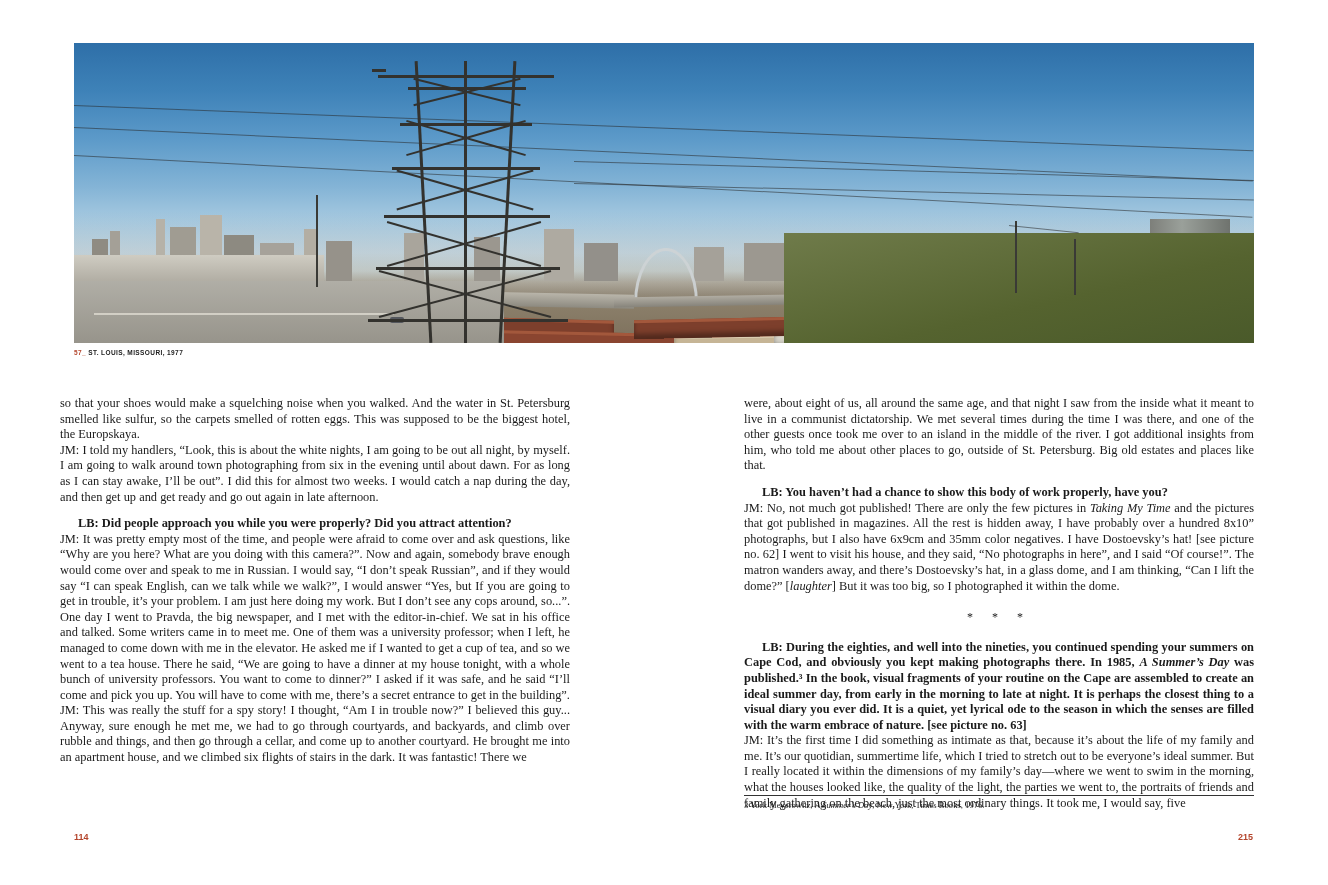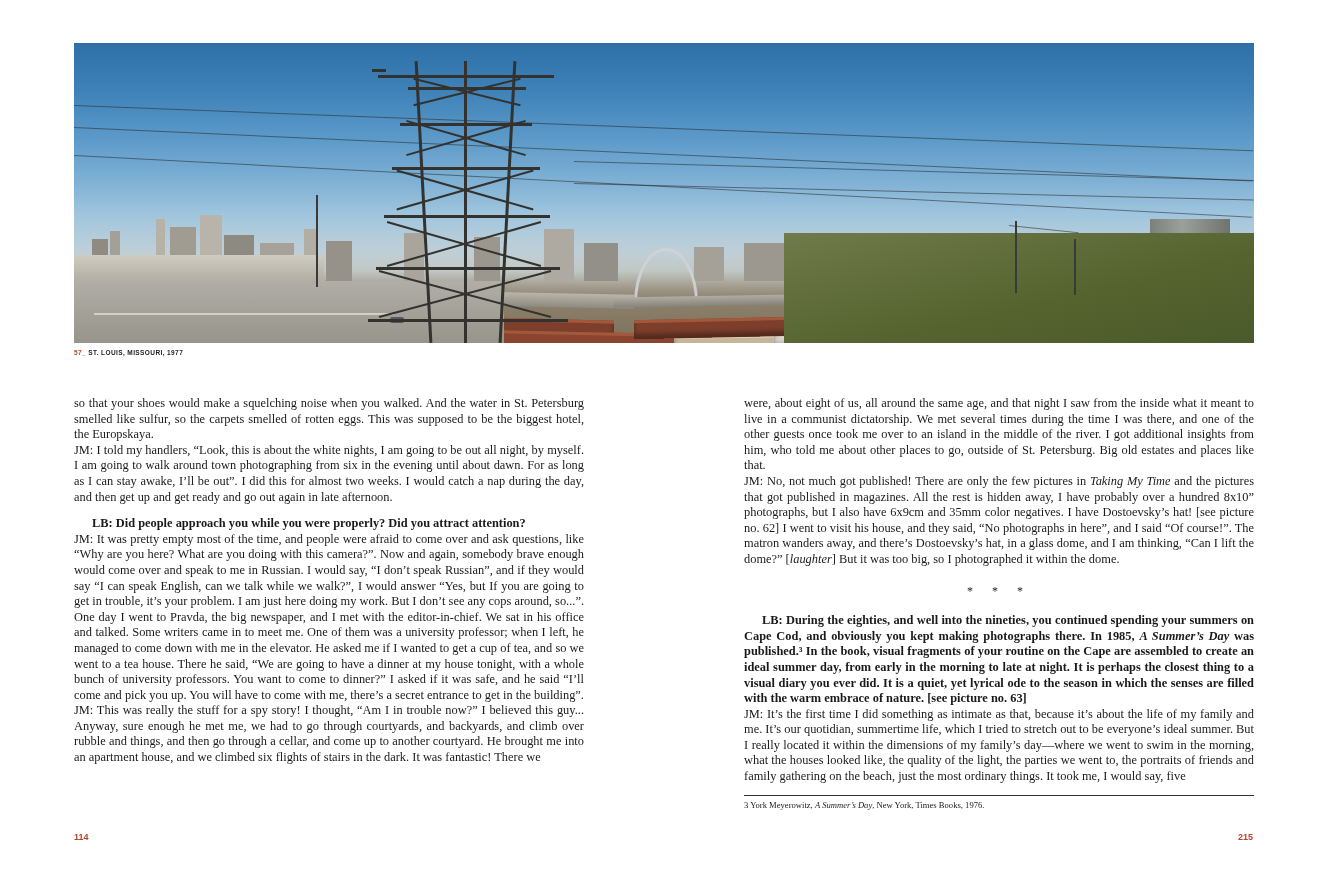--- a/index.html
+++ b/index.html
@@ -200,21 +200,21 @@
   
   .col {
     position: absolute;
     top: 396px;
     width: 510px;
     font-size: 12.4px;
     line-height: 15.6px;
     text-align: justify;
     hyphens: auto;
   }
-  .col-left  { left: 74px; }
+  .col-left  { left: 60px; }
   .col-right { left: 744px; }
 
   .col p { margin: 0; }
   .col p.indent { text-indent: 0; margin-top: 11px; }
   .col p.indent .q { font-weight: bold; margin-left: 18px; }
   .col em { font-style: italic; }
 
   .divider {
     text-align: center;
     letter-spacing: 8px;
@@ -342,20 +342,21 @@
   <p>so that your shoes would make a squelching noise when you walked. And the water in St. Petersburg smelled like sulfur, so the carpets smelled of rotten eggs. This was supposed to be the biggest hotel, the Europskaya.</p>
   <p>JM: I told my handlers, “Look, this is about the white nights, I am going to be out all night, by myself. I am going to walk around town photographing from six in the evening until about dawn. For as long as I can stay awake, I’ll be out”. I did this for almost two weeks. I would catch a nap during the day, and then get up and get ready and go out again in late afternoon.</p>
   <p class="indent"><span class="q">LB: Did people approach you while you were properly? Did you attract attention?</span></p>
   <p>JM: It was pretty empty most of the time, and people were afraid to come over and ask questions, like “Why are you here? What are you doing with this camera?”. Now and again, somebody brave enough would come over and speak to me in Russian. I would say, “I don’t speak Russian”, and if they would say “I can speak English, can we talk while we walk?”, I would answer “Yes, but If you are going to get in trouble, it’s your problem. I am just here doing my work. But I don’t see any cops around, so...”. One day I went to Pravda, the big newspaper, and I met with the editor-in-chief. We sat in his office and talked. Some writers came in to meet me. One of them was a university professor; when I left, he managed to come down with me in the elevator. He asked me if I wanted to get a cup of tea, and so we went to a tea house. There he said, “We are going to have a dinner at my house tonight, with a whole bunch of university professors. You want to come to dinner?” I asked if it was safe, and he said “I’ll come and pick you up. You will have to come with me, there’s a secret entrance to get in the building”.</p>
   <p>JM: This was really the stuff for a spy story! I thought, “Am I in trouble now?” I believed this guy... Anyway, sure enough he met me, we had to go through courtyards, and backyards, and climb over rubble and things, and then go through a cellar, and come up to another courtyard. He brought me into an apartment house, and we climbed six flights of stairs in the dark. It was fantastic! There we</p>
 </div>
 
 <div class="col col-right">
   <p>were, about eight of us, all around the same age, and that night I saw from the inside what it meant to live in a communist dictatorship. We met several times during the time I was there, and one of the other guests once took me over to an island in the middle of the river. I got additional insights from him, who told me about other places to go, outside of St. Petersburg. Big old estates and places like that.</p>
 
+  <p class="indent"><span class="q">LB: You haven’t had a chance to show this body of work properly, have you?</span></p>
 
   <p><span>JM: No, not much got published! There are only the few pictures in </span><em>Taking My Time</em><span> and the pictures that got published in magazines. All the rest is hidden away, I have probably over a hundred 8x10” photographs, but I also have 6x9cm and 35mm color negatives. I have Dostoevsky’s hat! [see picture no. 62] I went to visit his house, and they said, “No photographs in here”, and I said “Of course!”. The matron wanders away, and there’s Dostoevsky’s hat, in a glass dome, and I am thinking, “Can I lift the dome?” [</span><em>laughter</em><span>] But it was too big, so I photographed it within the dome.</span></p>
 
   <div class="divider">* * *</div>
 
   <p class="block-bold" style="text-indent:18px;"><span>LB: During the eighties, and well into the nineties, you continued spending your summers on Cape Cod, and obviously you kept making photographs there. In 1985, </span><em>A Summer’s Day</em><span> was published.³ In the book, visual fragments of your routine on the Cape are assembled to create an ideal summer day, from early in the morning to late at night. It is perhaps the closest thing to a visual diary you ever did. It is a quiet, yet lyrical ode to the season in which the senses are filled with the warm embrace of nature. [see picture no. 63]</span></p>
 
   <p>JM: It’s the first time I did something as intimate as that, because it’s about the life of my family and me. It’s our quotidian, summertime life, which I tried to stretch out to be everyone’s ideal summer. But I really located it within the dimensions of my family’s day—where we went to swim in the morning, what the houses looked like, the quality of the light, the parties we went to, the portraits of friends and family gathering on the beach, just the most ordinary things. It took me, I would say, five</p>
 </div>
 

